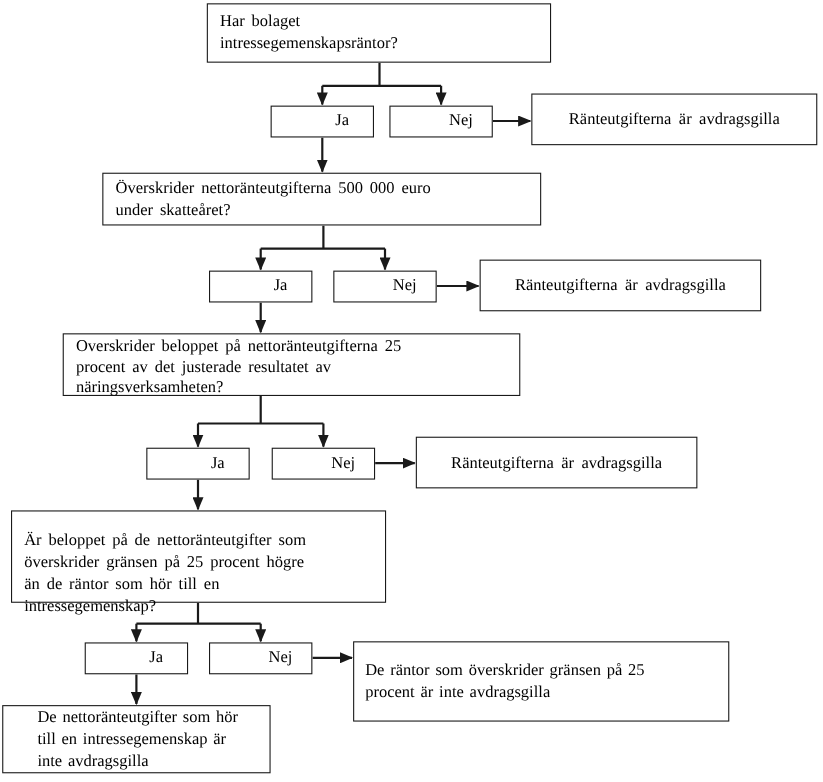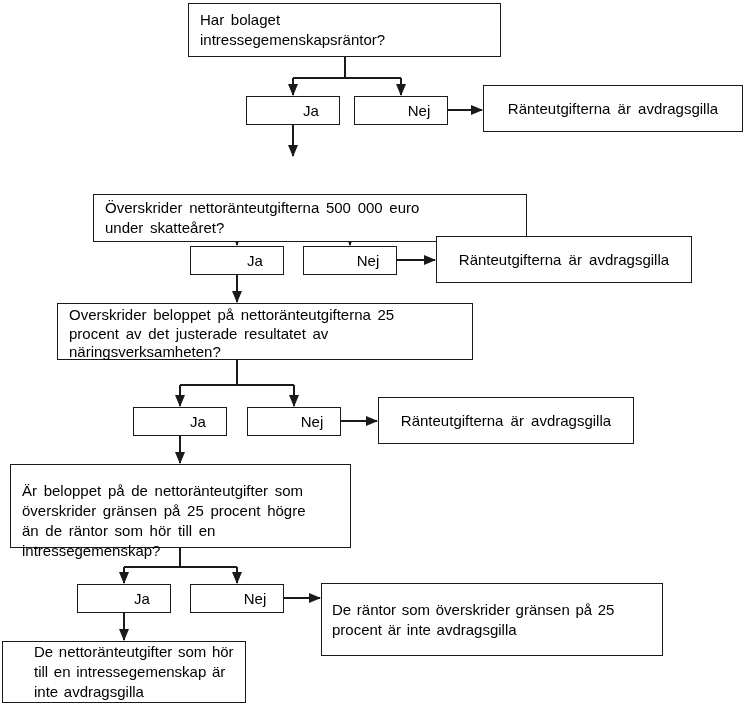--- a/index.html
+++ b/index.html
@@ -24,20 +24,21 @@
     height: 711px;
   }
   .node {
     position: absolute;
     box-sizing: border-box;
     border: 1.5px solid #1a1a1a;
     background: #ffffff;
     font-size: 15px;
     line-height: 20px;
     white-space: pre-line;
+    font-family: Liberation Serif, serif;
   }
   .q {
     text-align: left;
     word-spacing: 2.5px;
     padding: 5px 8px 0 11px;
   }
   .q.tight {
     line-height: 18.5px;
     padding-top: 2px;
     margin-left: 28px;
@@ -105,21 +106,21 @@
     <path class="connector" marker-end="url(#arrow)" d="M284,598 L320,598"></path>
     <path class="connector" marker-end="url(#arrow)" d="M124,613 L124,640"></path>
   </svg>
 
   <div class="node q" style="left:188px; top:3px; width:313px; height:54px; padding-top:6px;">Har bolaget
 intressegemenskapsräntor?</div>
   <div class="node yn" style="left:246px; top:96px; width:94px; height:29px;">Ja</div>
   <div class="node yn" style="left:354px; top:96px; width:94px; height:29px;">Nej</div>
   <div class="node r" style="left:483px; top:85px; width:260px; height:47px;">Ränteutgifterna är avdragsgilla</div>
 
-  <div class="node q" style="left:93px; top:157px; width:434px; height:48px; padding-top:3px;margin-top:37px;">Överskrider nettoränteutgifterna 500 000 euro
+  <div class="node q" style="left:93px; top:157px; width:399px; height:48px; padding-top:3px;">Överskrider nettoränteutgifterna 500 000 euro
 under skatteåret?</div>
   <div class="node yn" style="left:190px; top:246px; width:94px; height:29px;">Ja</div>
   <div class="node yn" style="left:303px; top:246px; width:94px; height:29px;">Nej</div>
   <div class="node r" style="left:436px; top:236px; width:256px; height:47px;">Ränteutgifterna är avdragsgilla</div>
 
   <div class="node q tight" style="left:29px; top:303px; width:416px; height:57px;">Overskrider beloppet på nettoränteutgifterna 25
 procent av det justerade resultatet av
 näringsverksamheten?</div>
   <div class="node yn" style="left:133px; top:407px; width:94px; height:29px;">Ja</div>
   <div class="node yn" style="left:247px; top:407px; width:94px; height:29px;">Nej</div>

